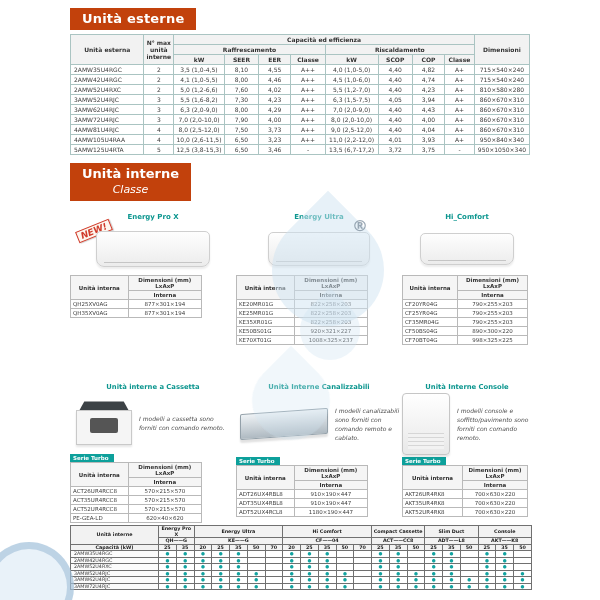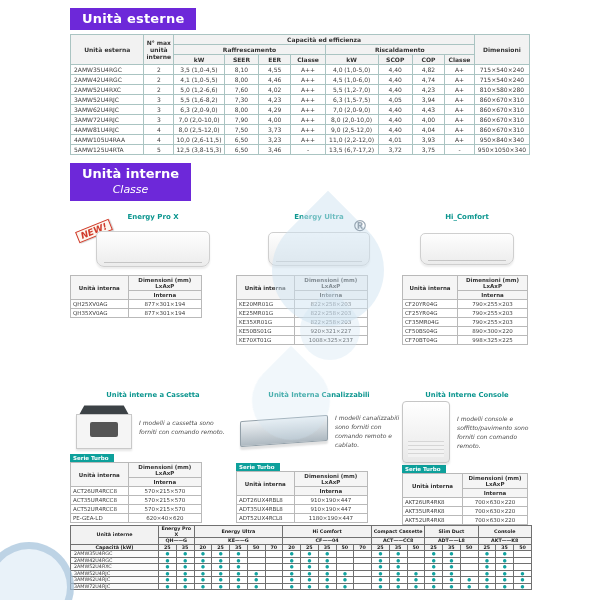--- a/index.html
+++ b/index.html
@@ -1,20 +1,20 @@
 <!DOCTYPE html>
 <html><head>
 <meta charset="utf-8">
 <style>
   html,body{margin:0;padding:0;}
   body{width:600px;height:600px;background:#fff;overflow:hidden;position:relative;
        font-family:"DejaVu Sans","Liberation Sans",sans-serif;color:#3c3c3c;}
   .content{position:absolute;left:70px;top:8px;width:462px;z-index:1;}
 
-  .banner{display:inline-block;background:#6d28d9;color:#fff;padding:3px 12px 4px;}
+  .banner{display:inline-block;background:#c2410c;color:#fff;padding:3px 12px 4px;}
   #banner-outdoor{font-size:13px;font-weight:bold;letter-spacing:.2px;}
   #banner-indoor{font-size:13px;font-weight:bold;line-height:1.3;text-align:center;}
   #banner-indoor .sub{display:block;font-style:italic;font-weight:normal;font-size:11px;}
 
   table{border-collapse:collapse;}
   
   .t-outdoor{width:460px;font-size:6px;margin-top:4px;table-layout:fixed;}
   .t-outdoor th,.t-outdoor td{border:1px solid #aac4c2;padding:1px 2px;text-align:center;overflow:hidden;}
   .t-outdoor th{background:#f2f2f2;color:#333;}
   .t-outdoor tbody td:first-child{text-align:left;padding-left:3px;}
@@ -40,21 +40,21 @@
   .w1{width:112px;height:34px;} .w2{width:100px;height:32px;} .w3{width:92px;height:30px;}
   .new-badge{position:absolute;left:6px;top:2px;transform:rotate(-22deg);border:1px solid #d03a2a;
              color:#d03a2a;background:#fdf6ee;font-weight:bold;font-style:italic;font-size:9px;
              padding:0 3px;box-shadow:1px 1px 1px rgba(0,0,0,.2);}
 
   .special-row{display:flex;margin-top:8px;height:148px;}
   .special-card{display:flex;flex-direction:column;}
   .special-card:nth-child(1){width:166px;}
   .special-card:nth-child(2){width:166px;}
   .special-card:nth-child(3){width:130px;}
-  .special-title{color:#0c968f;font-weight:bold;font-size:6.8px;text-align:center;margin:16px 0 2px;}
+  .special-title{color:#0c968f;font-weight:bold;font-size:6.8px;text-align:center;margin:8px 0 2px;}
   .media{display:flex;gap:7px;height:62px;align-items:center;}
   .desc{font-style:italic;font-size:6px;color:#4a4a4a;line-height:1.5;width:86px;}
   .serie-tag{display:inline-block;background:#0da09b;color:#fff;font-size:5.5px;font-weight:bold;
              padding:1px 6px 1px 3px;margin:2px 0 0;align-self:flex-start;}
 
   .ac-cassette{width:56px;height:48px;position:relative;flex:none;margin-left:6px;}
   .cas-top{position:absolute;top:0;left:6px;right:6px;height:13px;background:#3c4246;
            transform:perspective(40px) rotateX(45deg);}
   .cas-frame{position:absolute;top:11px;left:0;right:0;bottom:2px;background:#f5f5f5;
              border:1px solid #c9c9c9;box-shadow:0 2px 2px rgba(0,0,0,.1);}
@@ -426,21 +426,21 @@
             </tr>
             <tr>
               <td>PE-GEA-LD</td>
               <td>620×40×620</td>
             </tr>
           </tbody>
       </table>
     </div>
 
     <div class="special-card">
-      <div class="special-title">Unità Interna Canalizzabili</div>
+      <div class="special-title">Unità Interne Canalizzabili</div>
       <div class="media">
         <div class="ac-duct"></div>
         <div class="desc">I modelli canalizzabili sono forniti con comando remoto e cablato.</div>
       </div>
       <div class="serie-tag">Serie Turbo</div>
       <table class="mini">
         <colgroup>
             <col style="width:44%">
             <col style="width:56%">
           </colgroup>

